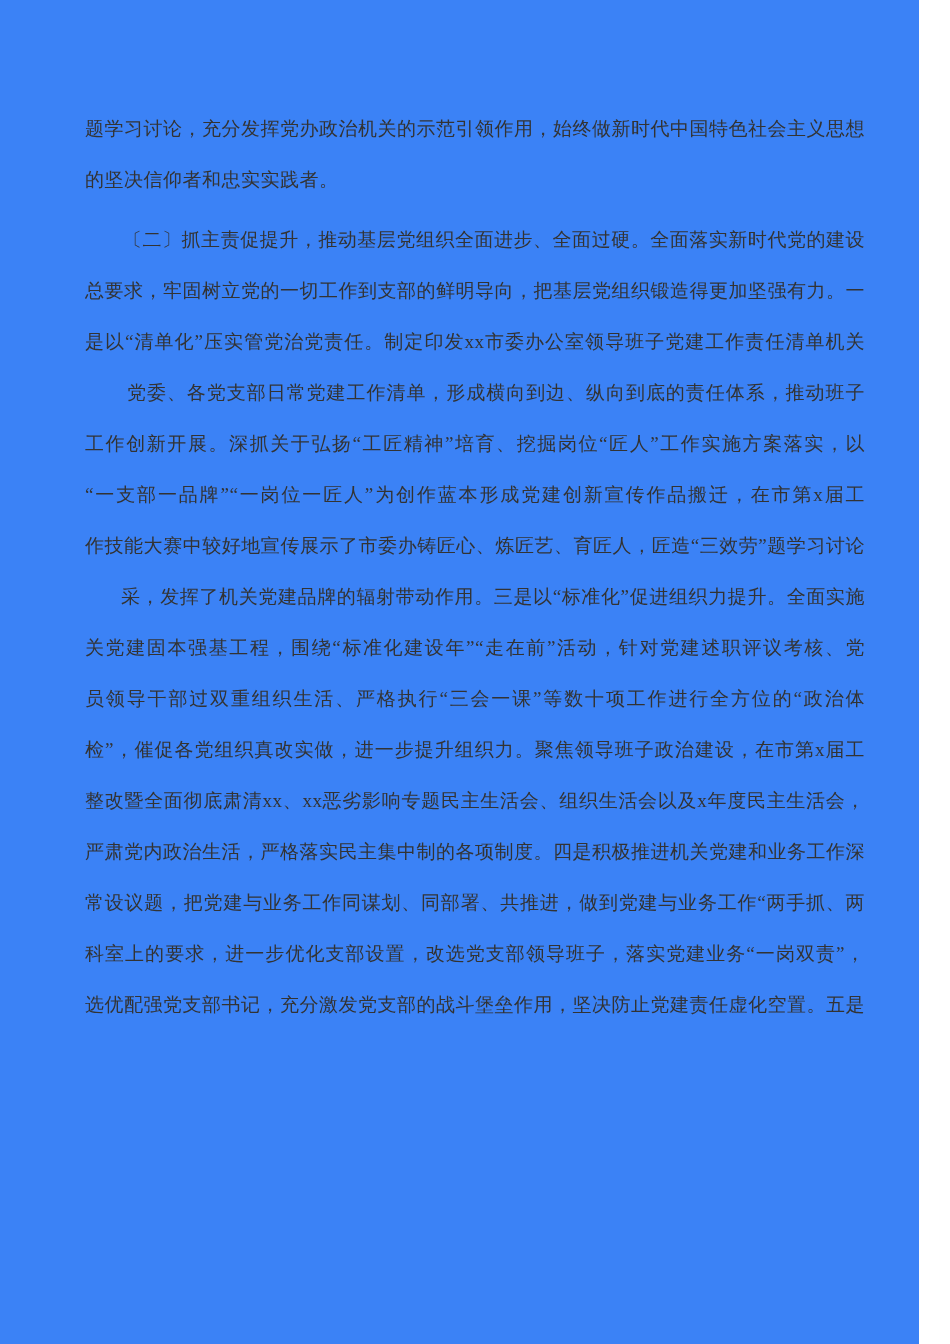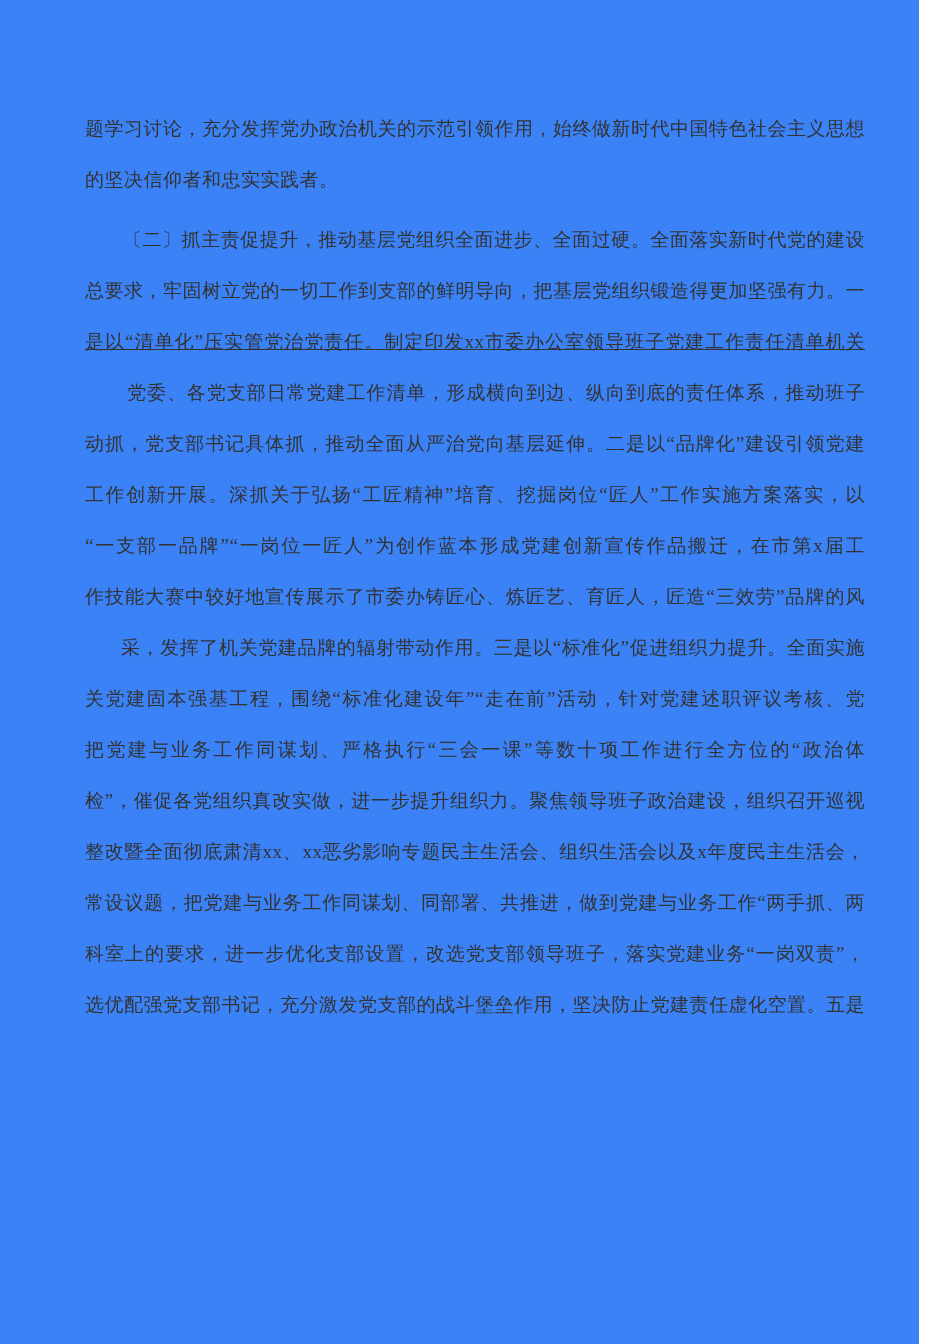--- a/index.html
+++ b/index.html
@@ -37,29 +37,29 @@
 
 <div class="page">
   <div>
       <div class="paragraph">
         <div class="line" style="color: rgb(51, 51, 51);">题学习讨论，充分发挥党办政治机关的示范引领作用，始终做新时代中国特色社会主义思想</div>
         <div class="line line-end" style="color: rgb(51, 51, 51);">的坚决信仰者和忠实实践者。</div>
       </div>
       <div class="paragraph">
         <div class="line indent" style="color: rgb(51, 51, 51);">〔二〕抓主责促提升，推动基层党组织全面进步、全面过硬。全面落实新时代党的建设</div>
         <div class="line" style="color: rgb(51, 51, 51);">总要求，牢固树立党的一切工作到支部的鲜明导向，把基层党组织锻造得更加坚强有力。一</div>
-        <div class="line" style="color: rgb(51, 51, 51); text-decoration: underline;">是以“清单化”压实管党治党责任。制定印发xx市委办公室领导班子党建工作责任清单机关</div>
+        <div class="line" style="color: rgb(51, 51, 51);">是以“清单化”压实管党治党责任。制定印发xx市委办公室领导班子党建工作责任清单机关</div>
         <div class="line" style="color: rgb(51, 51, 51); margin-left: 42px;">党委、各党支部日常党建工作清单，形成横向到边、纵向到底的责任体系，推动班子成员主</div>
-        <div class="line" style="color: rgb(51, 51, 51);">动抓，党支部书记具体抓，推动全面从严治党向基层延伸。二是以“品牌化”建设引领党建</div>
         <div class="line" style="color: rgb(51, 51, 51);">工作创新开展。深抓关于弘扬“工匠精神”培育、挖掘岗位“匠人”工作实施方案落实，以</div>
         <div class="line" style="color: rgb(51, 51, 51);">“一支部一品牌”“一岗位一匠人”为创作蓝本形成党建创新宣传作品搬迁，在市第x届工</div>
-        <div class="line" style="color: rgb(51, 51, 51);">作技能大赛中较好地宣传展示了市委办铸匠心、炼匠艺、育匠人，匠造“三效劳”品牌的风</div>
+        <div class="line" style="color: rgb(51, 51, 51);">作技能大赛中较好地宣传展示了市委办铸匠心、炼匠艺、育匠人，匠造“三效劳”题学习讨论</div>
         <div class="line" style="color: rgb(51, 51, 51); margin-left: 36px;">采，发挥了机关党建品牌的辐射带动作用。三是以“标准化”促进组织力提升。全面实施机</div>
         <div class="line" style="color: rgb(51, 51, 51);">关党建固本强基工程，围绕“标准化建设年”“走在前”活动，针对党建述职评议考核、党</div>
-        <div class="line" style="color: rgb(51, 51, 51);">把党建与业务工作同谋划、严格执行“三会一课”等数十项工作进行全方位的“政治体</div>
-        <div class="line" style="color: rgb(51, 51, 51);">检”，催促各党组织真改实做，进一步提升组织力。聚焦领导班子政治建设，组织召开巡视</div>
+        <div class="line" style="color: rgb(51, 51, 51);">员领导干部过双重组织生活、严格执行“三会一课”等数十项工作进行全方位的“政治体</div>
+        <div class="line" style="color: rgb(51, 51, 51);">检”，催促各党组织真改实做，进一步提升组织力。聚焦领导班子政治建设，在市第x届工</div>
         <div class="line" style="color: rgb(51, 51, 51);">整改暨全面彻底肃清xx、xx恶劣影响专题民主生活会、组织生活会以及x年度民主生活会，</div>
+        <div class="line" style="color: rgb(51, 51, 51);">严肃党内政治生活，严格落实民主集中制的各项制度。四是积极推进机关党建和业务工作深</div>
         <div class="line" style="color: rgb(51, 51, 51);">常设议题，把党建与业务工作同谋划、同部署、共推进，做到党建与业务工作“两手抓、两</div>
         <div class="line" style="color: rgb(51, 51, 51);">科室上的要求，进一步优化支部设置，改选党支部领导班子，落实党建业务“一岗双责”，</div>
         <div class="line" style="color: rgb(51, 51, 51);">选优配强党支部书记，充分激发党支部的战斗堡垒作用，坚决防止党建责任虚化空置。五是</div>
       </div>
     </div>
 </div>
 
 </body></html>

